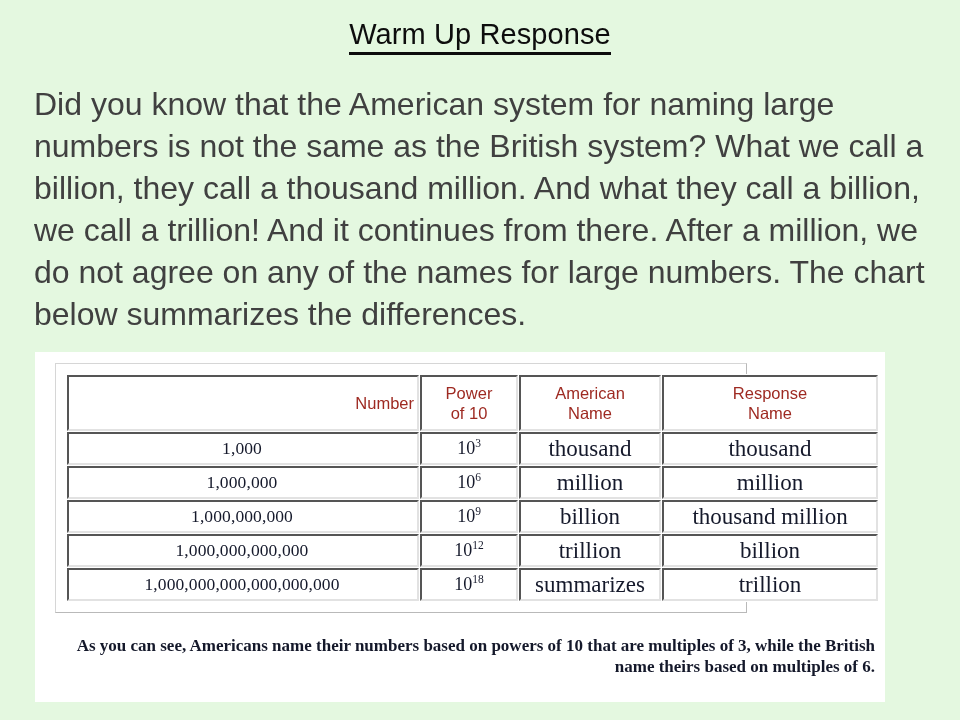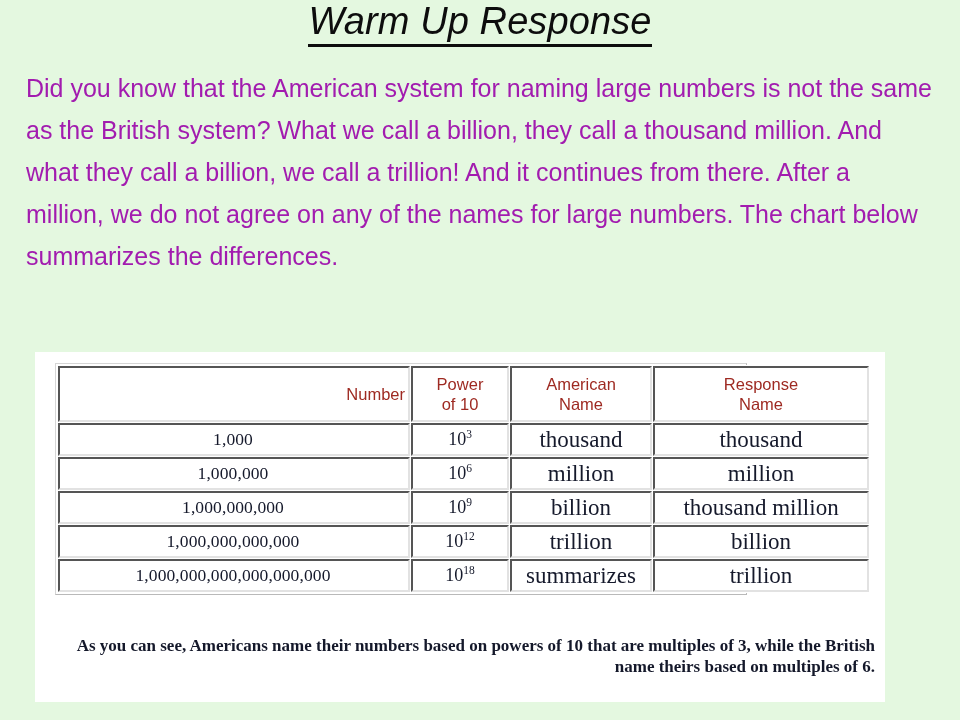--- a/index.html
+++ b/index.html
@@ -16,39 +16,39 @@
   .slide {
     position: relative;
     width: 960px;
     height: 720px;
     box-sizing: border-box;
   }
 
   
   .title {
     text-align: center;
-    font-size: 38px;
+    font-size: 29px;
     color: #0d0d0d;
     font-weight: normal;
     margin: 0;
+    padding-top: 18px;
     letter-spacing: 0.1px;
-    font-style: italic;
   }
   .title span {
     border-bottom: 3px solid #0d0d0d;
     padding-bottom: 2px;
   }
 
   
   .body-text {
-    margin: 4px;
+    margin: 12px;
     padding: 20px 22px 0 22px;
-    font-size: 25px;
+    font-size: 32px;
     line-height: 42px;
-    color: #a21caf;
+    color: #404040;
     text-align: left;
   }
 
   
   .chart-panel {
     position: absolute;
     left: 35px;
     top: 352px;
     width: 850px;
     height: 350px;
@@ -56,21 +56,21 @@
   }
 
   .chart-table-wrap {
     position: absolute;
     left: 20px;
     top: 11px;
     width: 692px;
     border: 1px solid #b9b9b9;
     border-top-color: #d6d6d6;
     border-left-color: #d6d6d6;
-    padding: 1px;
+    padding: 10px;
     background: #ffffff;
     box-sizing: border-box;
   }
 
   table.num-table {
     border-collapse: separate;
     border-spacing: 1px 1px;
     width: 100%;
     table-layout: fixed;
     background: #ffffff;

